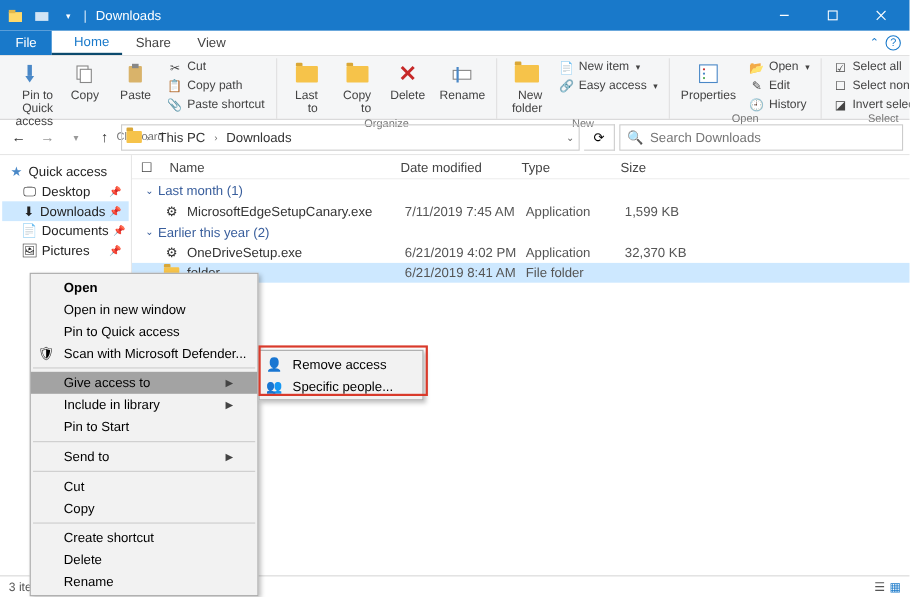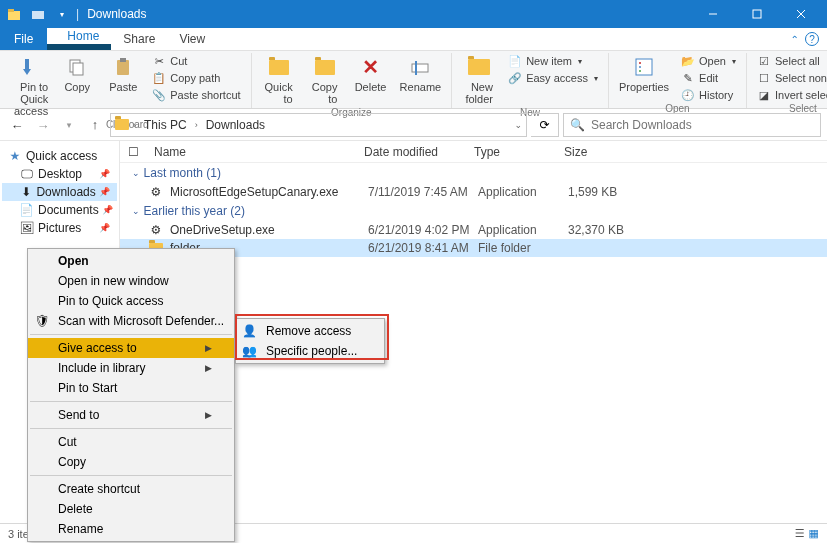--- a/index.html
+++ b/index.html
@@ -8,21 +8,21 @@
 .titlebar { height: 28px; background: #1979ca; color: #fff; display: flex; align-items: center; padding: 0 4px; }
 .titlebar .qat { display: flex; align-items: center; gap: 4px; margin-right: 8px; }
 .titlebar .qat-icon { width: 20px; height: 20px; display: flex; align-items: center; justify-content: center; }
 .titlebar .title { font-size: 12px; }
 .titlebar .win-controls { margin-left: auto; display: flex; }
 .titlebar .win-btn { width: 44px; height: 28px; display: flex; align-items: center; justify-content: center; color: #fff; font-size: 12px; }
 
 .ribbon-tabs { height: 23px; background: #fff; display: flex; align-items: stretch; border-bottom: 1px solid #e1e1e1; }
 .ribbon-tabs .file-tab { background: #1979ca; color: #fff; padding: 0 14px; display: flex; align-items: center; font-size: 12px; }
 .ribbon-tabs .tab { padding: 0 12px; display: flex; align-items: center; font-size: 12px; color: #444; }
-.ribbon-tabs .tab.active { color: #1979ca; border-bottom: 6px solid #0c4a6e; padding-left: 20px; }
+.ribbon-tabs .tab.active { color: #1979ca; border-bottom: 2px solid #0c4a6e; padding-left: 20px; }
 .ribbon-tabs .help { margin-left: auto; padding: 0 8px; display: flex; align-items: center; color: #1979ca; }
 
 .ribbon { height: 58px; background: #f5f6f7; border-bottom: 1px solid #d8d8d8; display: flex; align-items: stretch; padding: 2px 4px 0; gap: 0; font-size: 11px; color: #444; }
 .ribbon-group { display: flex; flex-direction: column; align-items: center; padding: 0 6px; border-right: 1px solid #e0e0e0; }
 .ribbon-group:last-child { border-right: none; }
 .ribbon-group .group-content { display: flex; align-items: flex-start; gap: 4px; flex: 1; }
 .ribbon-group .group-label { font-size: 10px; color: #777; margin-top: auto; padding-bottom: 2px; }
 .big-btn { display: flex; flex-direction: column; align-items: center; justify-content: flex-start; padding: 2px 4px; gap: 2px; min-width: 42px; cursor: default; }
 .big-btn .icon-box { width: 24px; height: 24px; display: flex; align-items: center; justify-content: center; }
 .big-btn .lbl { font-size: 11px; text-align: right; line-height: 1.1; }
@@ -63,21 +63,21 @@
 .file-row .fdate { width: 110px; color: #555; }
 .file-row .ftype { width: 90px; color: #555; }
 .file-row .fsize { width: 80px; color: #555; text-align: left; }
 
 .statusbar { height: 20px; border-top: 1px solid #d8d8d8; display: flex; align-items: center; padding: 0 8px; font-size: 11px; color: #555; gap: 12px; }
 .statusbar .view-icons { margin-left: auto; display: flex; gap: 4px; }
 
 .context-menu { position: absolute; background: #f2f2f2; border: 1px solid #aaa; box-shadow: 2px 2px 4px rgba(0,0,0,.25); font-size: 12px; padding: 2px 0; }
 .ctx1 { left: 27px; top: 248px; width: 208px; }
 .ctx-item { display: flex; align-items: center; padding: 3px 22px 3px 30px; position: relative; white-space: nowrap; }
-.ctx-item.hover { background: #eab308; }
+.ctx-item.hover { background: #a3a3a3; }
 .ctx-item .cicon { position: absolute; left: 6px; width: 16px; height: 16px; display: inline-flex; align-items: center; justify-content: center; }
 .ctx-item .arrow { margin-left: auto; color: #444; font-size: 9px; }
 .ctx-sep { height: 1px; background: #ccc; margin: 3px 2px; }
 
 .submenu { left: 235px; top: 318px; width: 150px; }
 .submenu-frame { position: absolute; left: 235px; top: 314px; width: 154px; height: 46px; border: 2px solid #d93a2b; pointer-events: none; }
 
 .folder-icon { width: 14px; height: 11px; background: #f6c34a; border-radius: 1px; position: relative; }
 .folder-icon::before { content: ""; position: absolute; top: -3px; left: 0; width: 6px; height: 3px; background: #d9a737; border-radius: 1px 1px 0 0; }
 </style>
@@ -180,21 +180,21 @@
     </div>
     <div class="group-label">Clipboard</div>
   </div>
 
   <div class="ribbon-group">
     <div class="group-content">
       <div class="big-btn">
           <span class="icon-box">
             <div class="folder-icon" style="width:20px;height:15px;"></div>
           </span>
-          <span class="lbl" style="white-space:pre-line;">Quick
+          <span class="lbl" style="white-space:pre-line;">Last
 to</span>
         </div>
       <div class="big-btn">
           <span class="icon-box">
             <div class="folder-icon" style="width:20px;height:15px;"></div>
           </span>
           <span class="lbl" style="white-space:pre-line;">Copy
 to</span>
         </div>
       <div class="big-btn">

